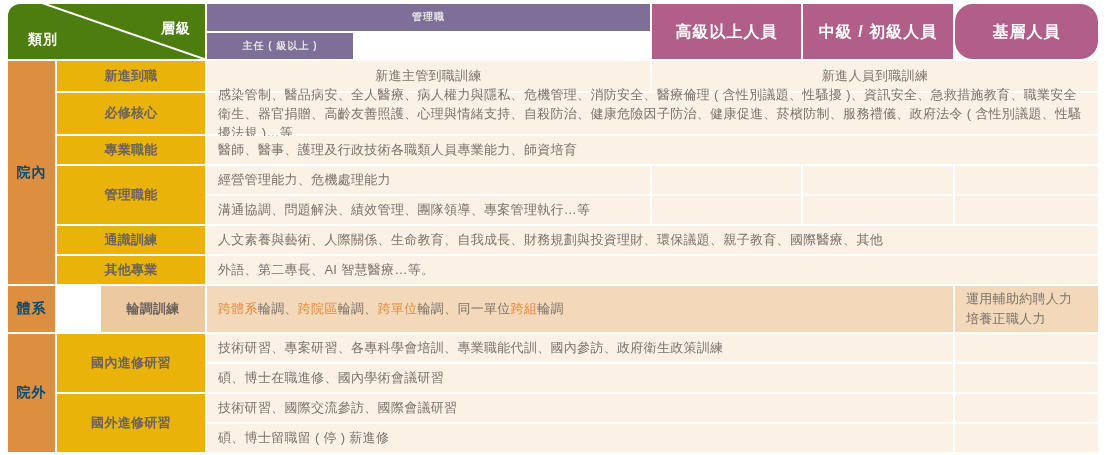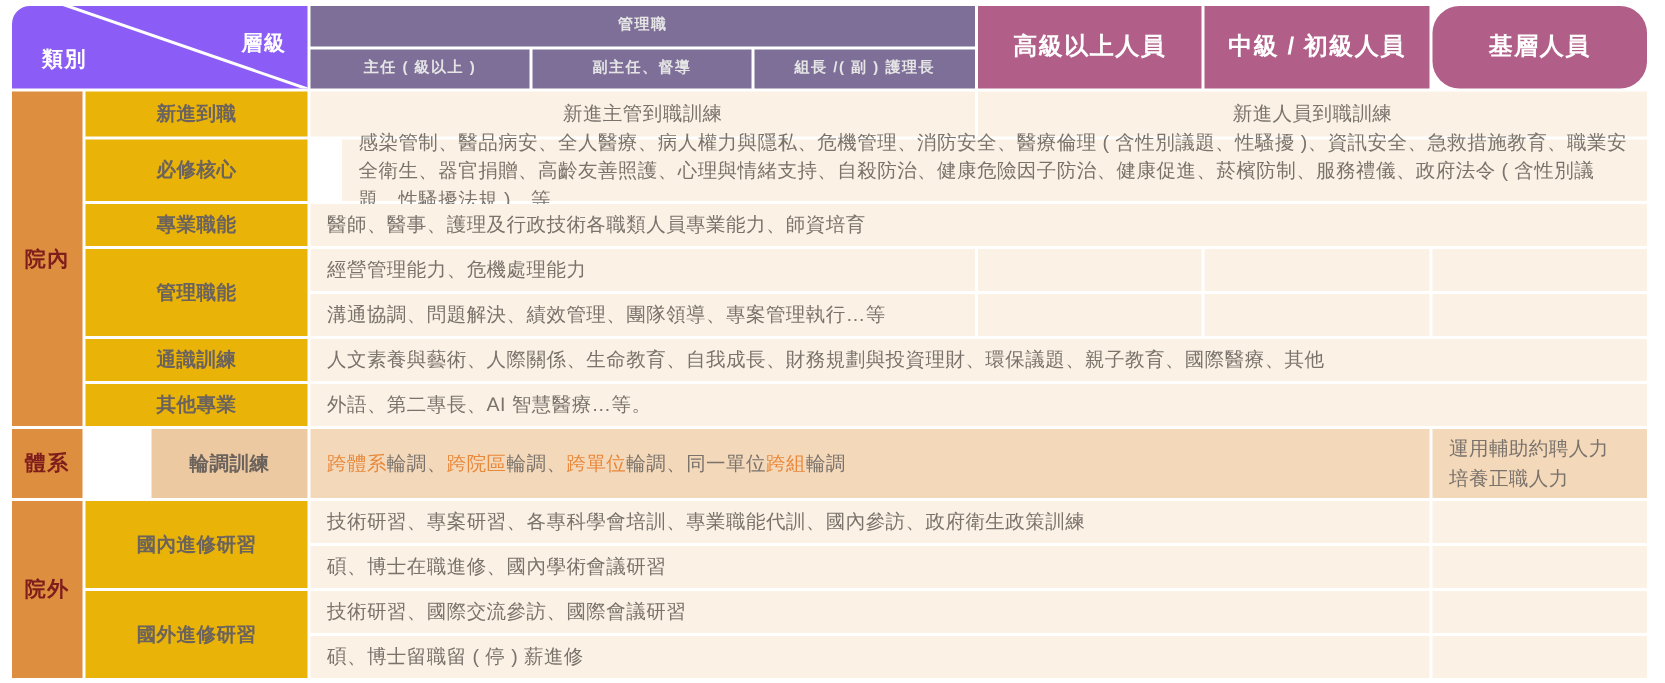--- a/index.html
+++ b/index.html
@@ -10,51 +10,49 @@
     grid-template-columns:47px 148px 146px 146px 147px 149px 150px 143px;
     grid-template-rows:27px 26px 30px 41px 28px 28px 28px 28px 28px 46px 28px 28px 28px 28px;
     gap:2px;
     background:#ffffff;
   }
   .c{display:flex;align-items:center;font-size:13px;color:#7a736c;letter-spacing:.3px;line-height:1.25;}
   .pad{padding:0 11px;}
   .center{justify-content:center;}
   .hp{background:#7e6f98;color:#e5e5e5;font-weight:700;font-size:10px;letter-spacing:1px;}
   .hm{background:#b15e88;color:#fff;font-weight:700;font-size:16px;letter-spacing:1px;}
-  .cat{background:#dd8e3f;color:#7f1d1d;font-weight:700;font-size:14px;letter-spacing:1px;}
+  .cat{background:#dd8e3f;color:#0c4a6e;font-weight:700;font-size:14px;letter-spacing:1px;}
   .sub{background:#eab308;color:#6b635c;font-weight:700;}
   .sub2{background:#edc9a2;color:#6b635c;font-weight:700;margin-left:44px;}
   .body{background:#fbf1e4;}
   .peach{background:#f4d8ba;}
-  .diag{background:#8b5cf6;position:relative;border-top-left-radius:12px;}
+  .diag{background:#4d7c0f;position:relative;border-top-left-radius:12px;}
   .diag svg{position:absolute;left:0;top:0;}
   .diag .lbl{position:absolute;color:#fff;font-weight:700;font-size:14px;letter-spacing:1px;}
   .trr{border-top-right-radius:12px;border-radius:18px;}
-  .wrapline{line-height:19px;margin-left:21px;}
+  .wrapline{line-height:19px;}
   .hl{color:#e8883a;}
   .note div{line-height:20px;}
 </style>
 </head>
 <body>
 
 <div class="wrap">
   <div class="tbl">
 
     <div class="c diag" style="grid-area:1/1/3/3">
       <svg width="197" height="55" viewBox="0 0 197 55">
         <line x1="34" y1="-1" x2="199" y2="56" stroke="#ffffff" stroke-width="2"></line>
       </svg>
       <span class="lbl" style="left:20px;top:27px">類別</span>
       <span class="lbl" style="right:14px;top:16px">層級</span>
     </div>
 
     <div class="c hp center" style="grid-area:1/3/2/6">管理職</div>
     <div class="c hp center" style="grid-area:2/3/3/4">主任 ( 級以上 )</div>
-    <div class="c hp center" style="grid-area:2/4/3/5">副主任、督導</div>
-    <div class="c hp center" style="grid-area:2/5/3/6">組長 /( 副 ) 護理長</div>
 
     <div class="c hm center" style="grid-area:1/6/3/7">高級以上人員</div>
     <div class="c hm center" style="grid-area:1/7/3/8">中級 / 初級人員</div>
     <div class="c hm center trr" style="grid-area:1/8/3/9">基層人員</div>
 
     <div class="c cat center" style="grid-area:3/1/10/2">院內</div>
     <div class="c cat center" style="grid-area:10/1/11/2">體系</div>
     <div class="c cat center" style="grid-area:11/1/15/2">院外</div>
 
     <div class="c sub center" style="grid-area:3/2/4/3">新進到職</div>

